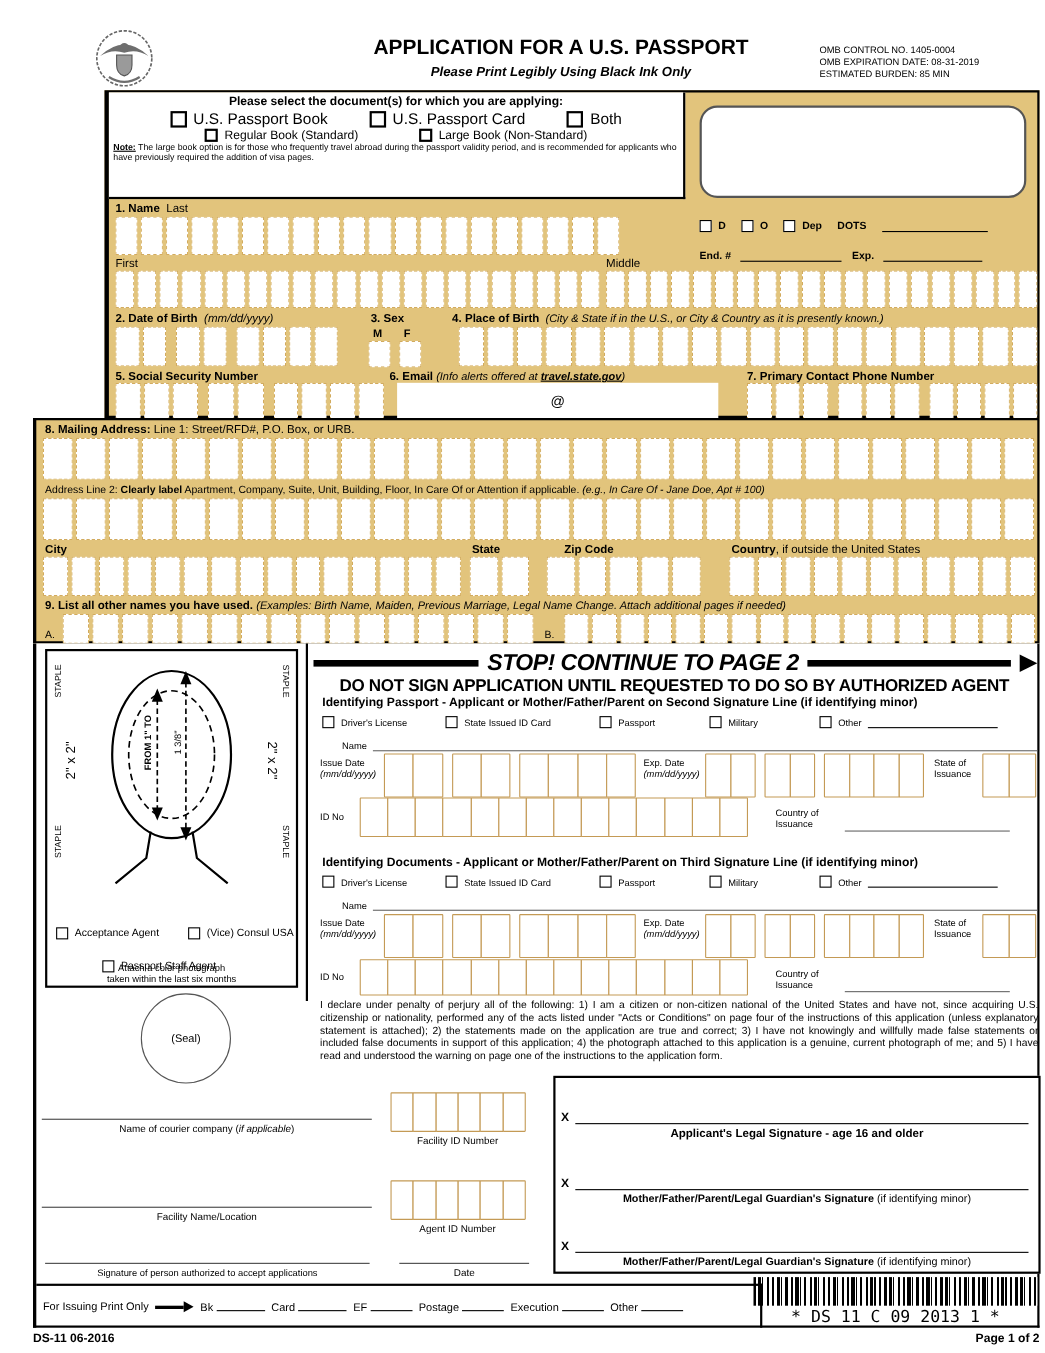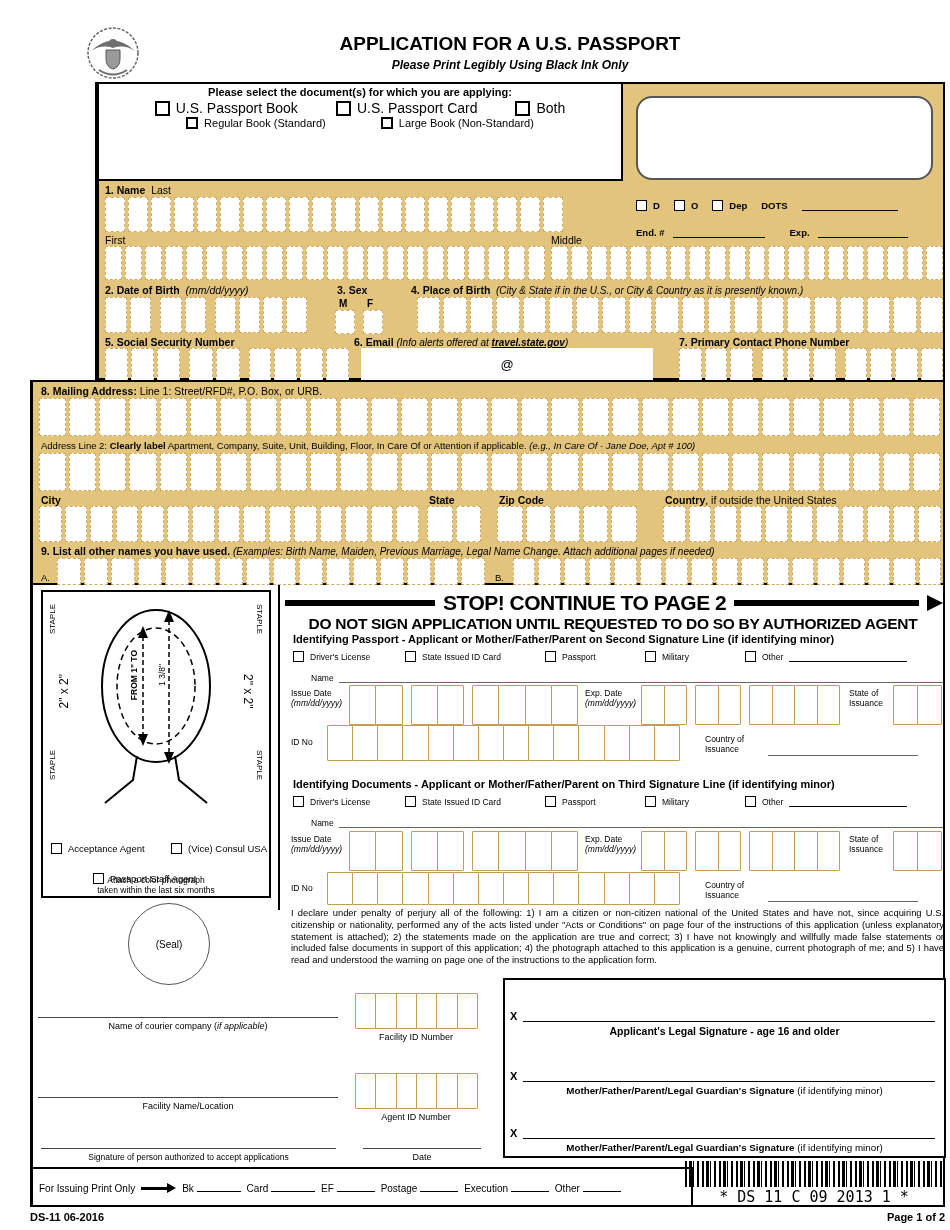--- a/index.html
+++ b/index.html
@@ -32,21 +32,21 @@
   
   .topbox{position:absolute;left:95px;top:82px;width:850px;height:298px;
           border:2px solid #000;border-left-width:4px;background:#e2c47c;}
   .midbox{position:absolute;left:30px;top:380px;width:915px;height:205px;
           border:2px solid #000;border-left-width:3px;background:#e2c47c;}
   .lowbox{position:absolute;left:30px;top:585px;width:915px;height:622px;
           border:2px solid #000;border-top:none;border-left-width:3px;background:#fff;}
   .bar{height:6px;background:#000;}
   .arrR{width:0;height:0;border-left:16px solid #000;border-top:8px solid transparent;
         border-bottom:8px solid transparent;}
-  .bannertext{font-weight:bold;font-size:21px;letter-spacing:-0.5px;white-space:nowrap;}
+  .bannertext{font-weight:bold;font-size:21px;letter-spacing:-0.5px;white-space:nowrap;font-style:italic;}
   .barcode{background:repeating-linear-gradient(90deg,#000 0 2px,#fff 2px 4px,#000 4px 7px,
            #fff 7px 8px,#000 8px 9px,#fff 9px 12px,#000 12px 14px,#fff 14px 17px);}
   .f8{font-size:8px;} .f85{font-size:8.5px;} .f9{font-size:9px;} .f95{font-size:9.5px;}
   .f10{font-size:10px;} .f105{font-size:10.5px;} .f11{font-size:11px;} .f12{font-size:12px;}
   .f14{font-size:14px;}
   .lbl2{line-height:9.5px;font-size:8.5px;}
 </style>
 </head>
 <body>
 
@@ -57,20 +57,25 @@
       <circle cx="27" cy="29" r="25" fill="none" stroke="#666" stroke-width="1.5" stroke-dasharray="3 1.5"></circle>
       <path d="M5 27 Q27 6 49 27 Q38 20 27 24 Q16 20 5 27 Z" fill="#6e6e6e"></path>
       <circle cx="27" cy="19" r="4" fill="#6e6e6e"></circle>
       <path d="M20 26 h14 v9 q0 8 -7 10 q-7 -2 -7 -10 Z" fill="#9a9a9a" stroke="#555" stroke-width="1"></path>
       <path d="M13 46 q14 9 28 0" stroke="#6e6e6e" fill="none" stroke-width="2"></path>
     </svg>
   </div>
   <div class="abs ctr" style="left:250px;top:33px;width:520px">
     <div class="b" style="font-size:19px">APPLICATION FOR A U.S. PASSPORT</div>
     <div class="b i f12" style="margin-top:3px">Please Print Legibly Using Black Ink Only</div>
+  </div>
+  <div class="abs f85" style="left:745px;top:40px;line-height:11px">
+    <div>OMB CONTROL NO. 1405-0004</div>
+    <div>OMB EXPIRATION DATE: 08-31-2019</div>
+    <div>ESTIMATED BURDEN: 85 MIN</div>
   </div>
 
   <div class="topbox">
 
     <div class="abs ctr" style="left:0;top:0;width:524px;height:97px;background:#fff;border-right:2px solid #000;border-bottom:2px solid #000;padding-top:2px">
       <div class="b f11">Please select the document(s) for which you are applying:</div>
       <div style="display:flex;justify-content:center;gap:38px;margin-top:2px;align-items:flex-start">
         <span class="cbrow">
             <span class="cb lg"></span>
             <span class="f14">U.S. Passport Book</span>
@@ -87,20 +92,21 @@
       <div style="display:flex;justify-content:center;gap:55px;margin-top:1px;align-items:center">
         <span class="cbrow">
             <span class="cb"></span>
             <span class="f11">Regular Book (Standard)</span>
           </span>
         <span class="cbrow">
             <span class="cb"></span>
             <span class="f11">Large Book (Non-Standard)</span>
           </span>
       </div>
+      <div class="f8" style="text-align:left;padding:0 4px;line-height:9px"><span class="b u">Note:</span><span> The large book option is for those who frequently travel abroad during the passport validity period, and is recommended for applicants who have previously required the addition of visa pages.</span></div>
     </div>
 
     <div class="abs" style="left:537px;top:12px;width:297px;height:84px;background:#fff;border:2px solid #555;border-radius:16px"></div>
 
     <div class="abs f105" style="left:6px;top:100px"><span class="b">1.  Name</span>&nbsp;&nbsp;<span>Last</span></div>
     <div class="cells abs" style="left:6px;top:113px;width:458px;height:35px">
         <div class="c"></div>
         <div class="c"></div>
         <div class="c"></div>
         <div class="c"></div>
@@ -134,21 +140,21 @@
       <span class="cbrow">
           <span class="cb sm"></span>
           <span class="b f95">Dep</span>
         </span>
       <span class="b f95">DOTS</span>
       <span class="wl" style="width:96px"></span>
     </div>
     <div class="abs" style="left:537px;top:143px;display:flex;gap:8px;align-items:center">
       <span class="b f95">End. #</span>
       <span class="wl" style="width:92px"></span>
-      <span class="b f95" style="margin-left:17px">Exp.</span>
+      <span class="b f95" style="margin-left:2px">Exp.</span>
       <span class="wl" style="width:90px"></span>
     </div>
 
     <div class="abs f105" style="left:6px;top:150px">First</div>
     <div class="cells abs" style="left:6px;top:162px;width:440px;height:34px">
         <div class="c"></div>
         <div class="c"></div>
         <div class="c"></div>
         <div class="c"></div>
         <div class="c"></div>
@@ -369,21 +375,21 @@
         <div class="c"></div>
         <div class="c"></div>
         <div class="c"></div>
         <div class="c"></div>
       </div>
     <div class="abs b f105" style="left:396px;top:112px">State</div>
     <div class="cells abs" style="left:394px;top:124px;width:54px;height:36px">
         <div class="c"></div>
         <div class="c"></div>
       </div>
-    <div class="abs b f105" style="left:466px;top:112px">Zip Code</div>
+    <div class="abs b f105" style="left:480px;top:112px">Zip Code</div>
     <div class="cells abs" style="left:464px;top:124px;width:140px;height:36px">
         <div class="c"></div>
         <div class="c"></div>
         <div class="c"></div>
         <div class="c"></div>
         <div class="c"></div>
       </div>
     <div class="abs f105" style="left:632px;top:112px"><span class="b">Country</span><span>, if outside the United States</span></div>
     <div class="cells abs" style="left:630px;top:124px;width:278px;height:36px">
         <div class="c"></div>

